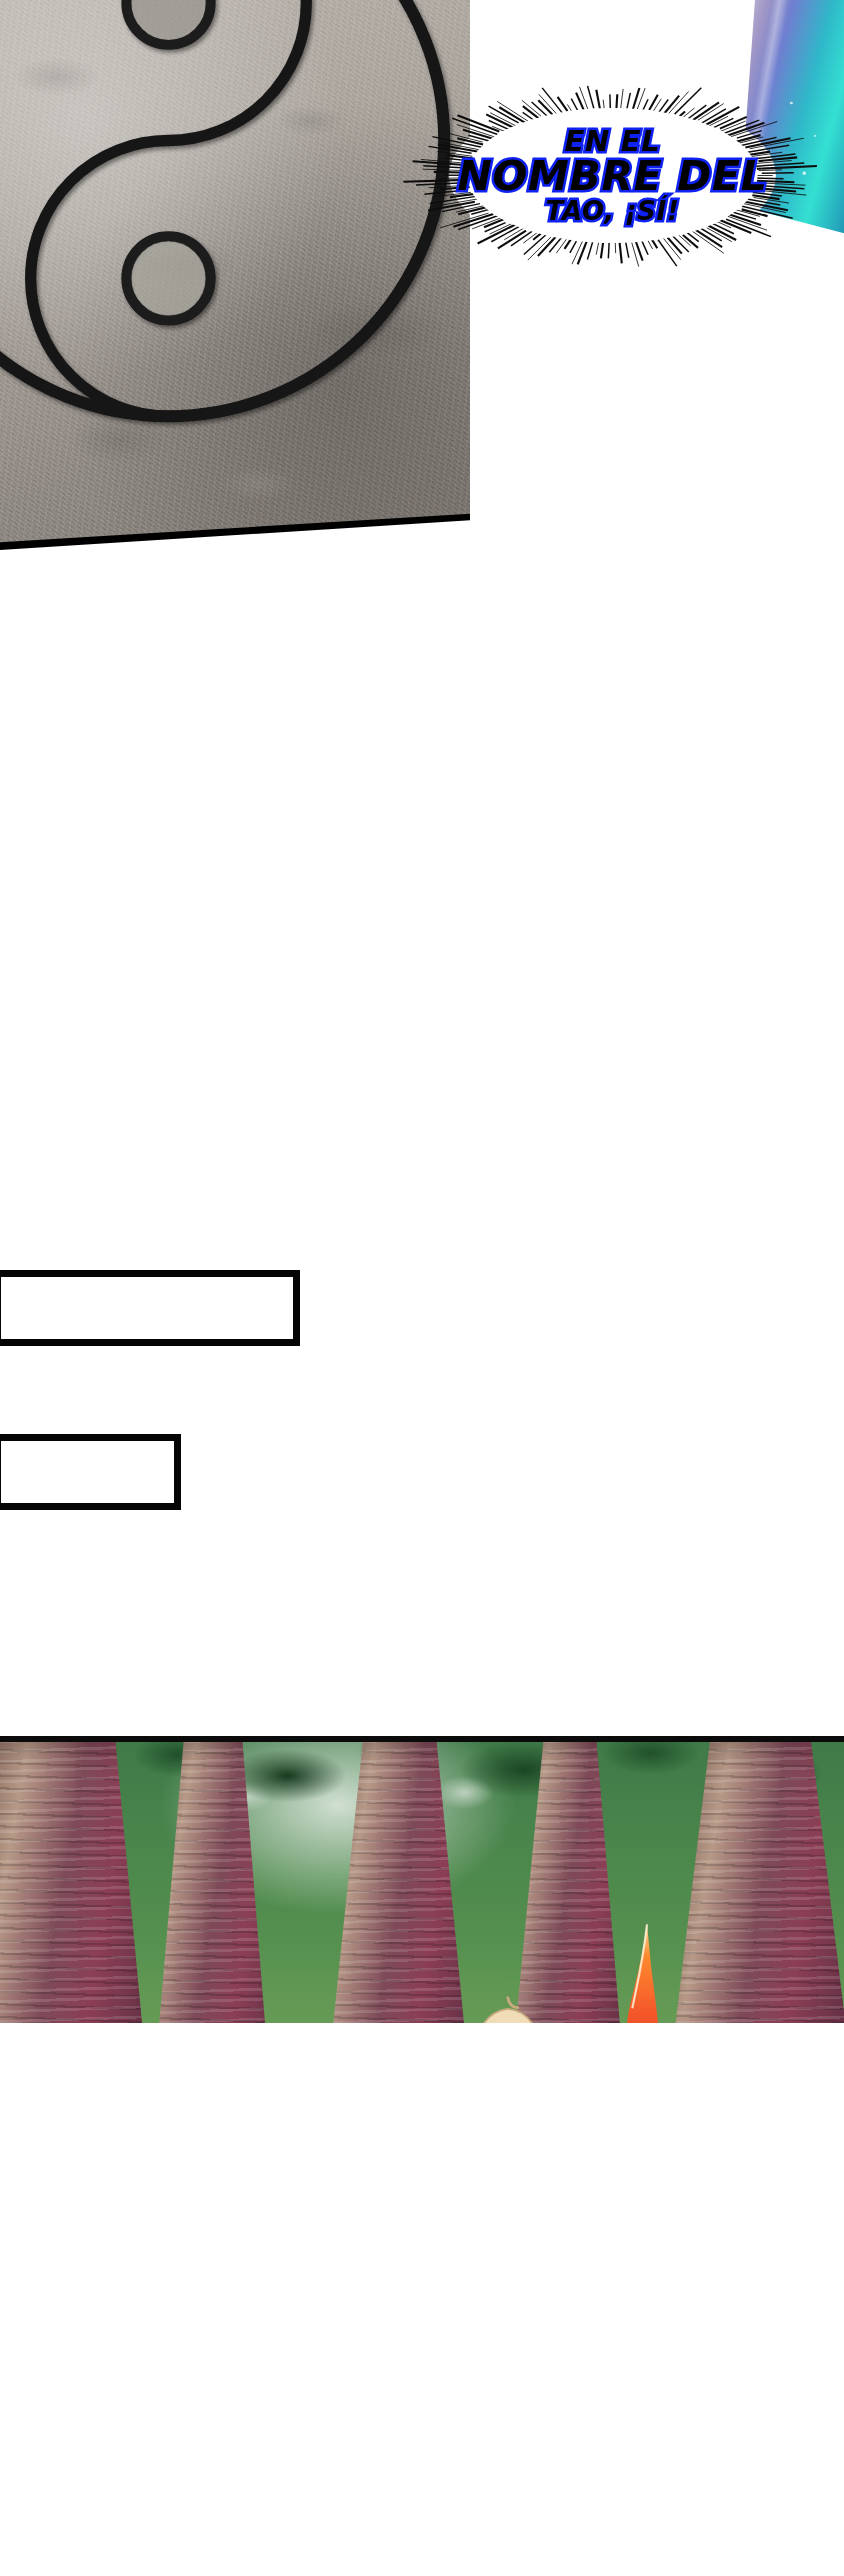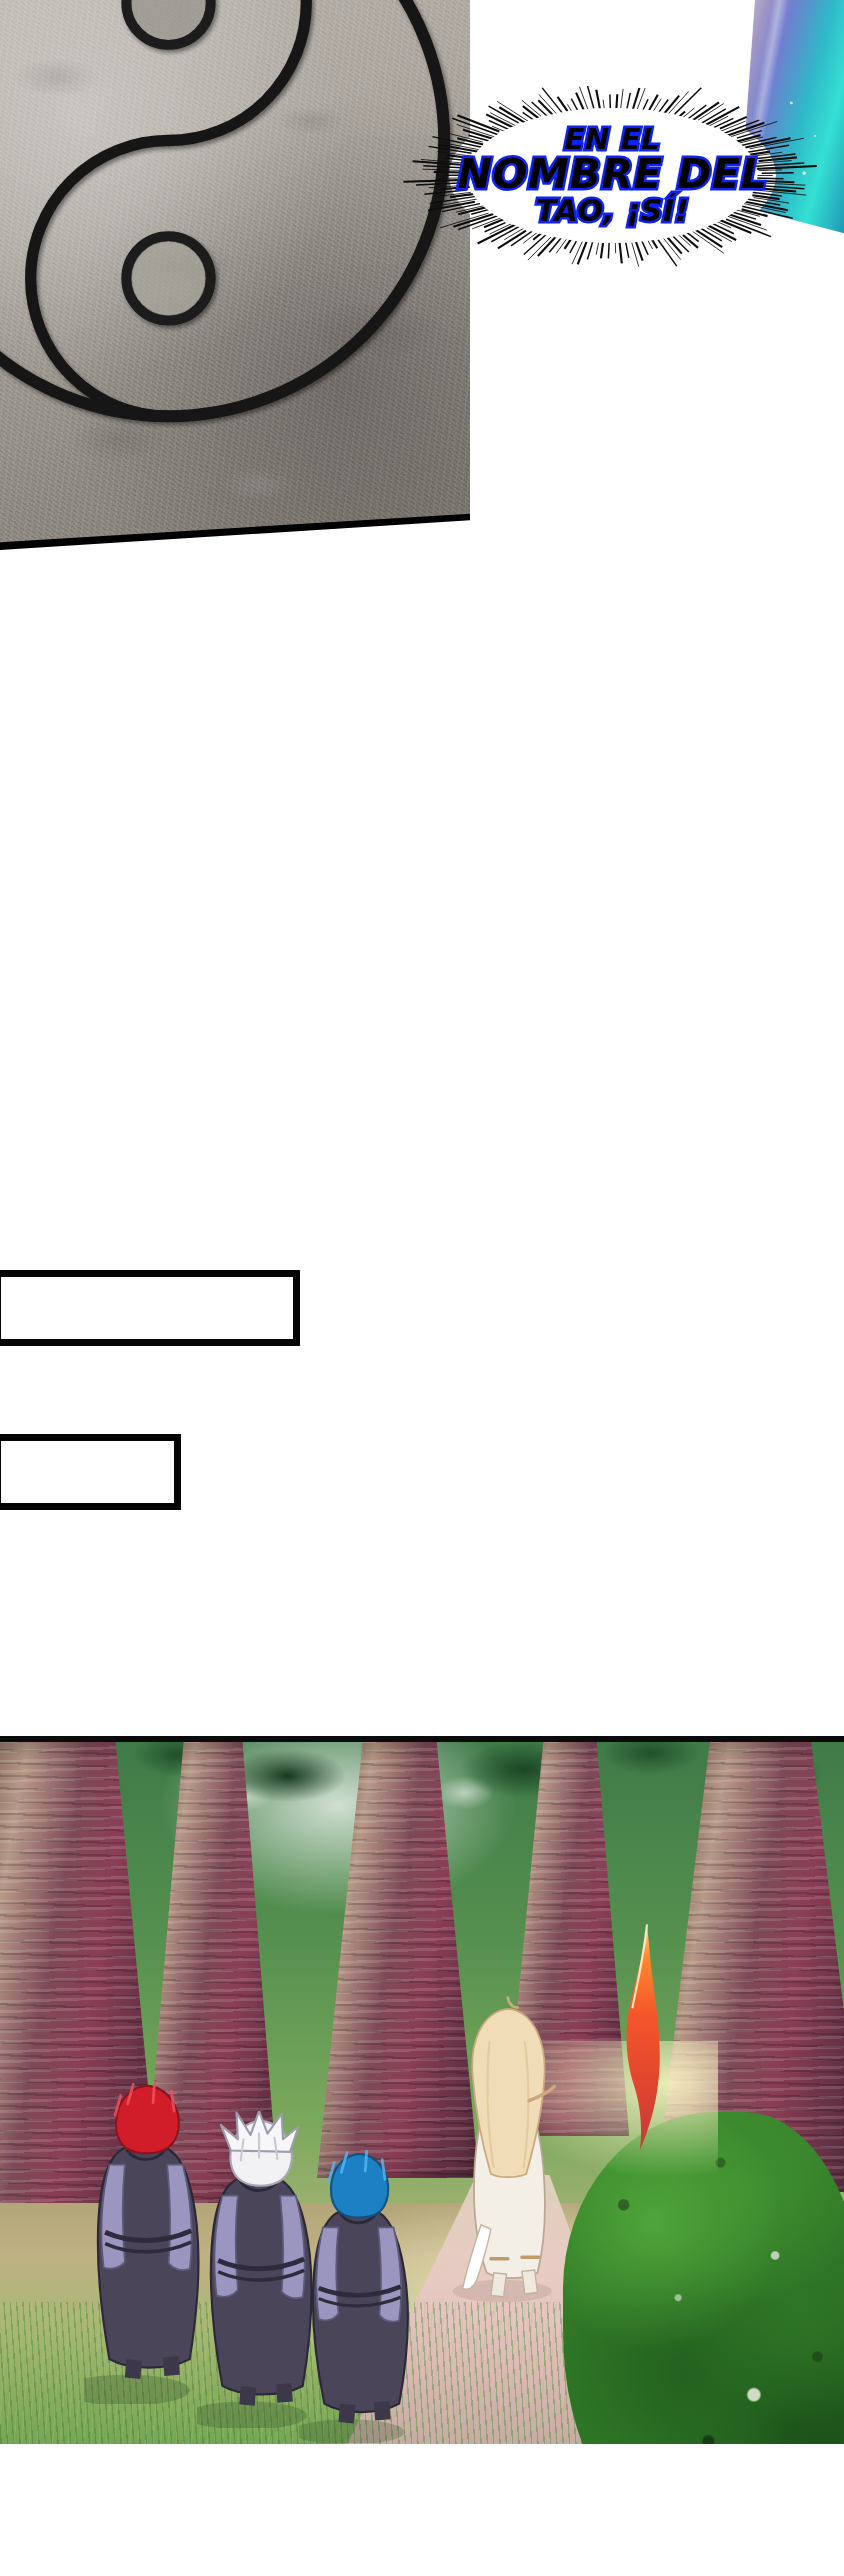--- a/index.html
+++ b/index.html
@@ -1,21 +1,21 @@
 <!DOCTYPE html>
 <html style="font-size:11.3px"><head>
 <meta charset="utf-8">
 <style>
   html,body{margin:0;padding:0;background:#ffffff;}
   body{font-family:"Liberation Sans",sans-serif;}
 
   #page{
     position:relative;
     width:845px;
-    height:2444px;
+    height:2023px;
     background:#ffffff;
     overflow:hidden;
   }
 
   
   #panel-stone{
     position:absolute;
     left:0; top:0;
     width:470px; height:550px;
     overflow:hidden;
@@ -101,21 +101,21 @@
     line-height:1.02;
     text-align:center;
     white-space:nowrap;
     -webkit-text-stroke:5px #0f22f2;
     paint-order:stroke fill;
     text-shadow:
       0 0 0 #0f22f2;
   }
   .burst-line.l1{font-size:29px;}
   .burst-line.l2{font-size:41px;}
-  .burst-line.l3{font-size:30px;}
+  .burst-line.l3{font-size:26px;}
 
   
   .caption-box{
     position:absolute;
     background:#ffffff;
     border:7px solid #050505;
     box-sizing:border-box;
   }
   #caption-box-1{left:-5.6px; top:1270px; width:306px; height:76px;}
   #caption-box-2{left:-5.6px; top:1434px; width:187px; height:76px;}

